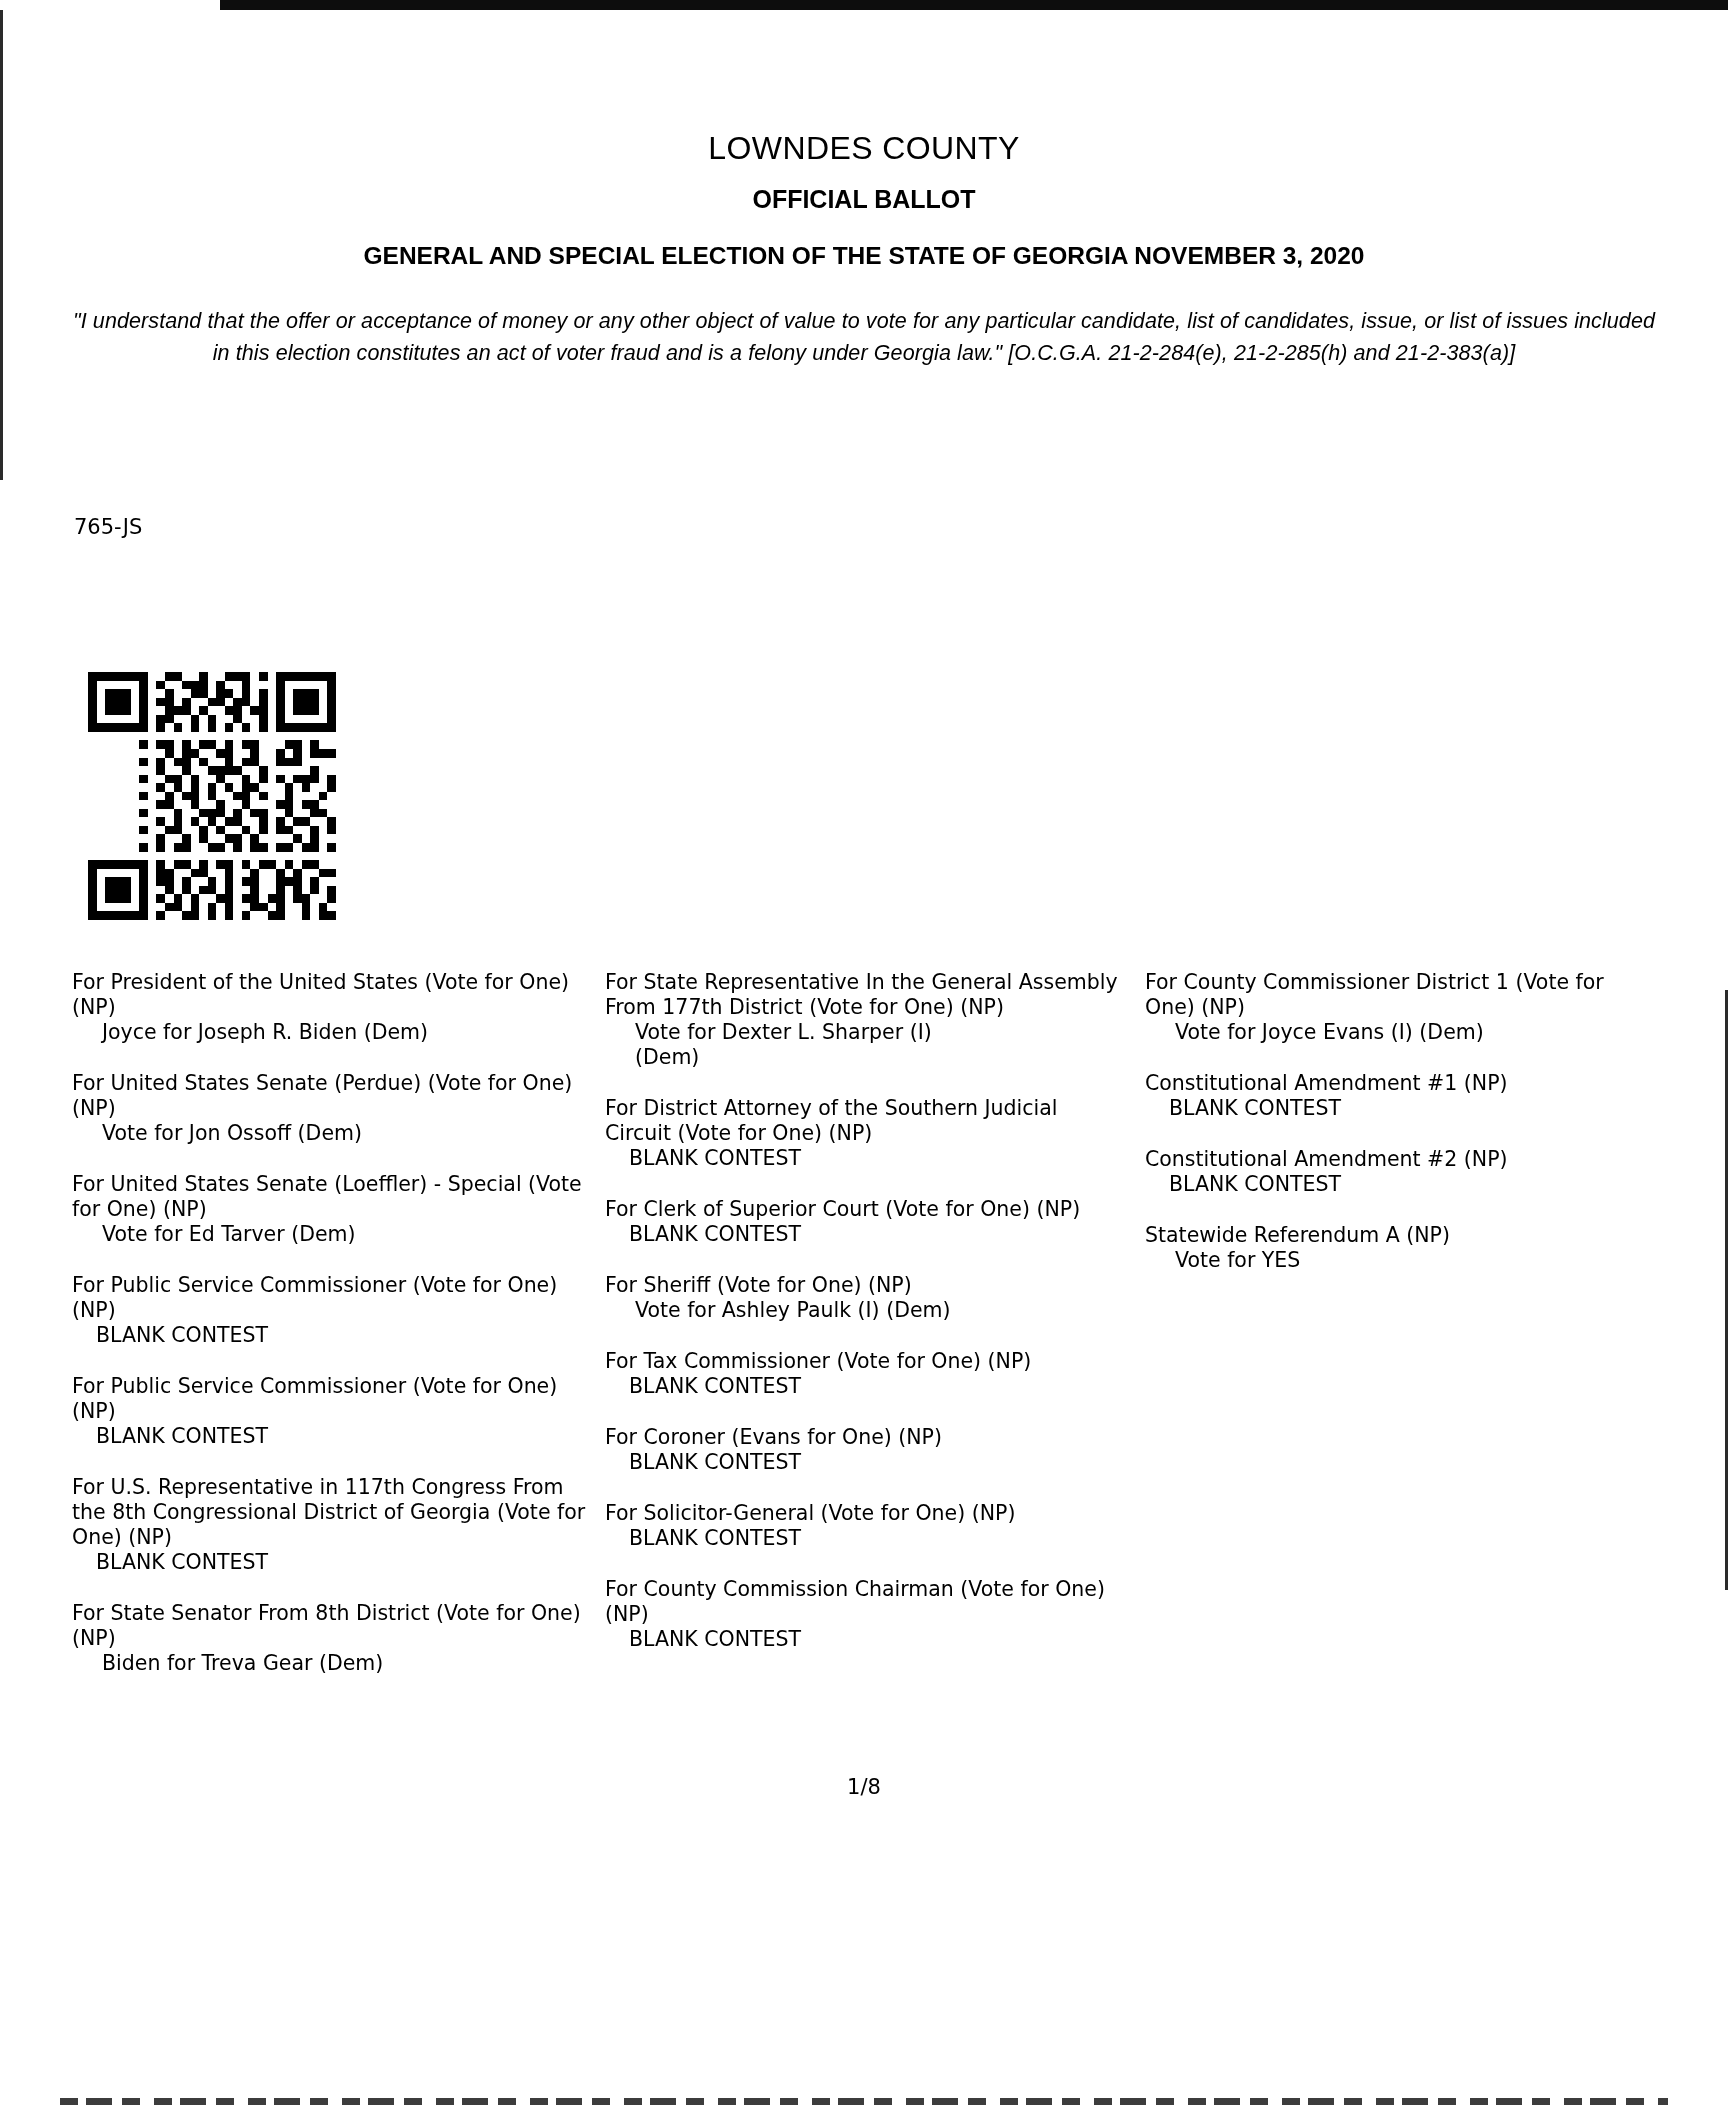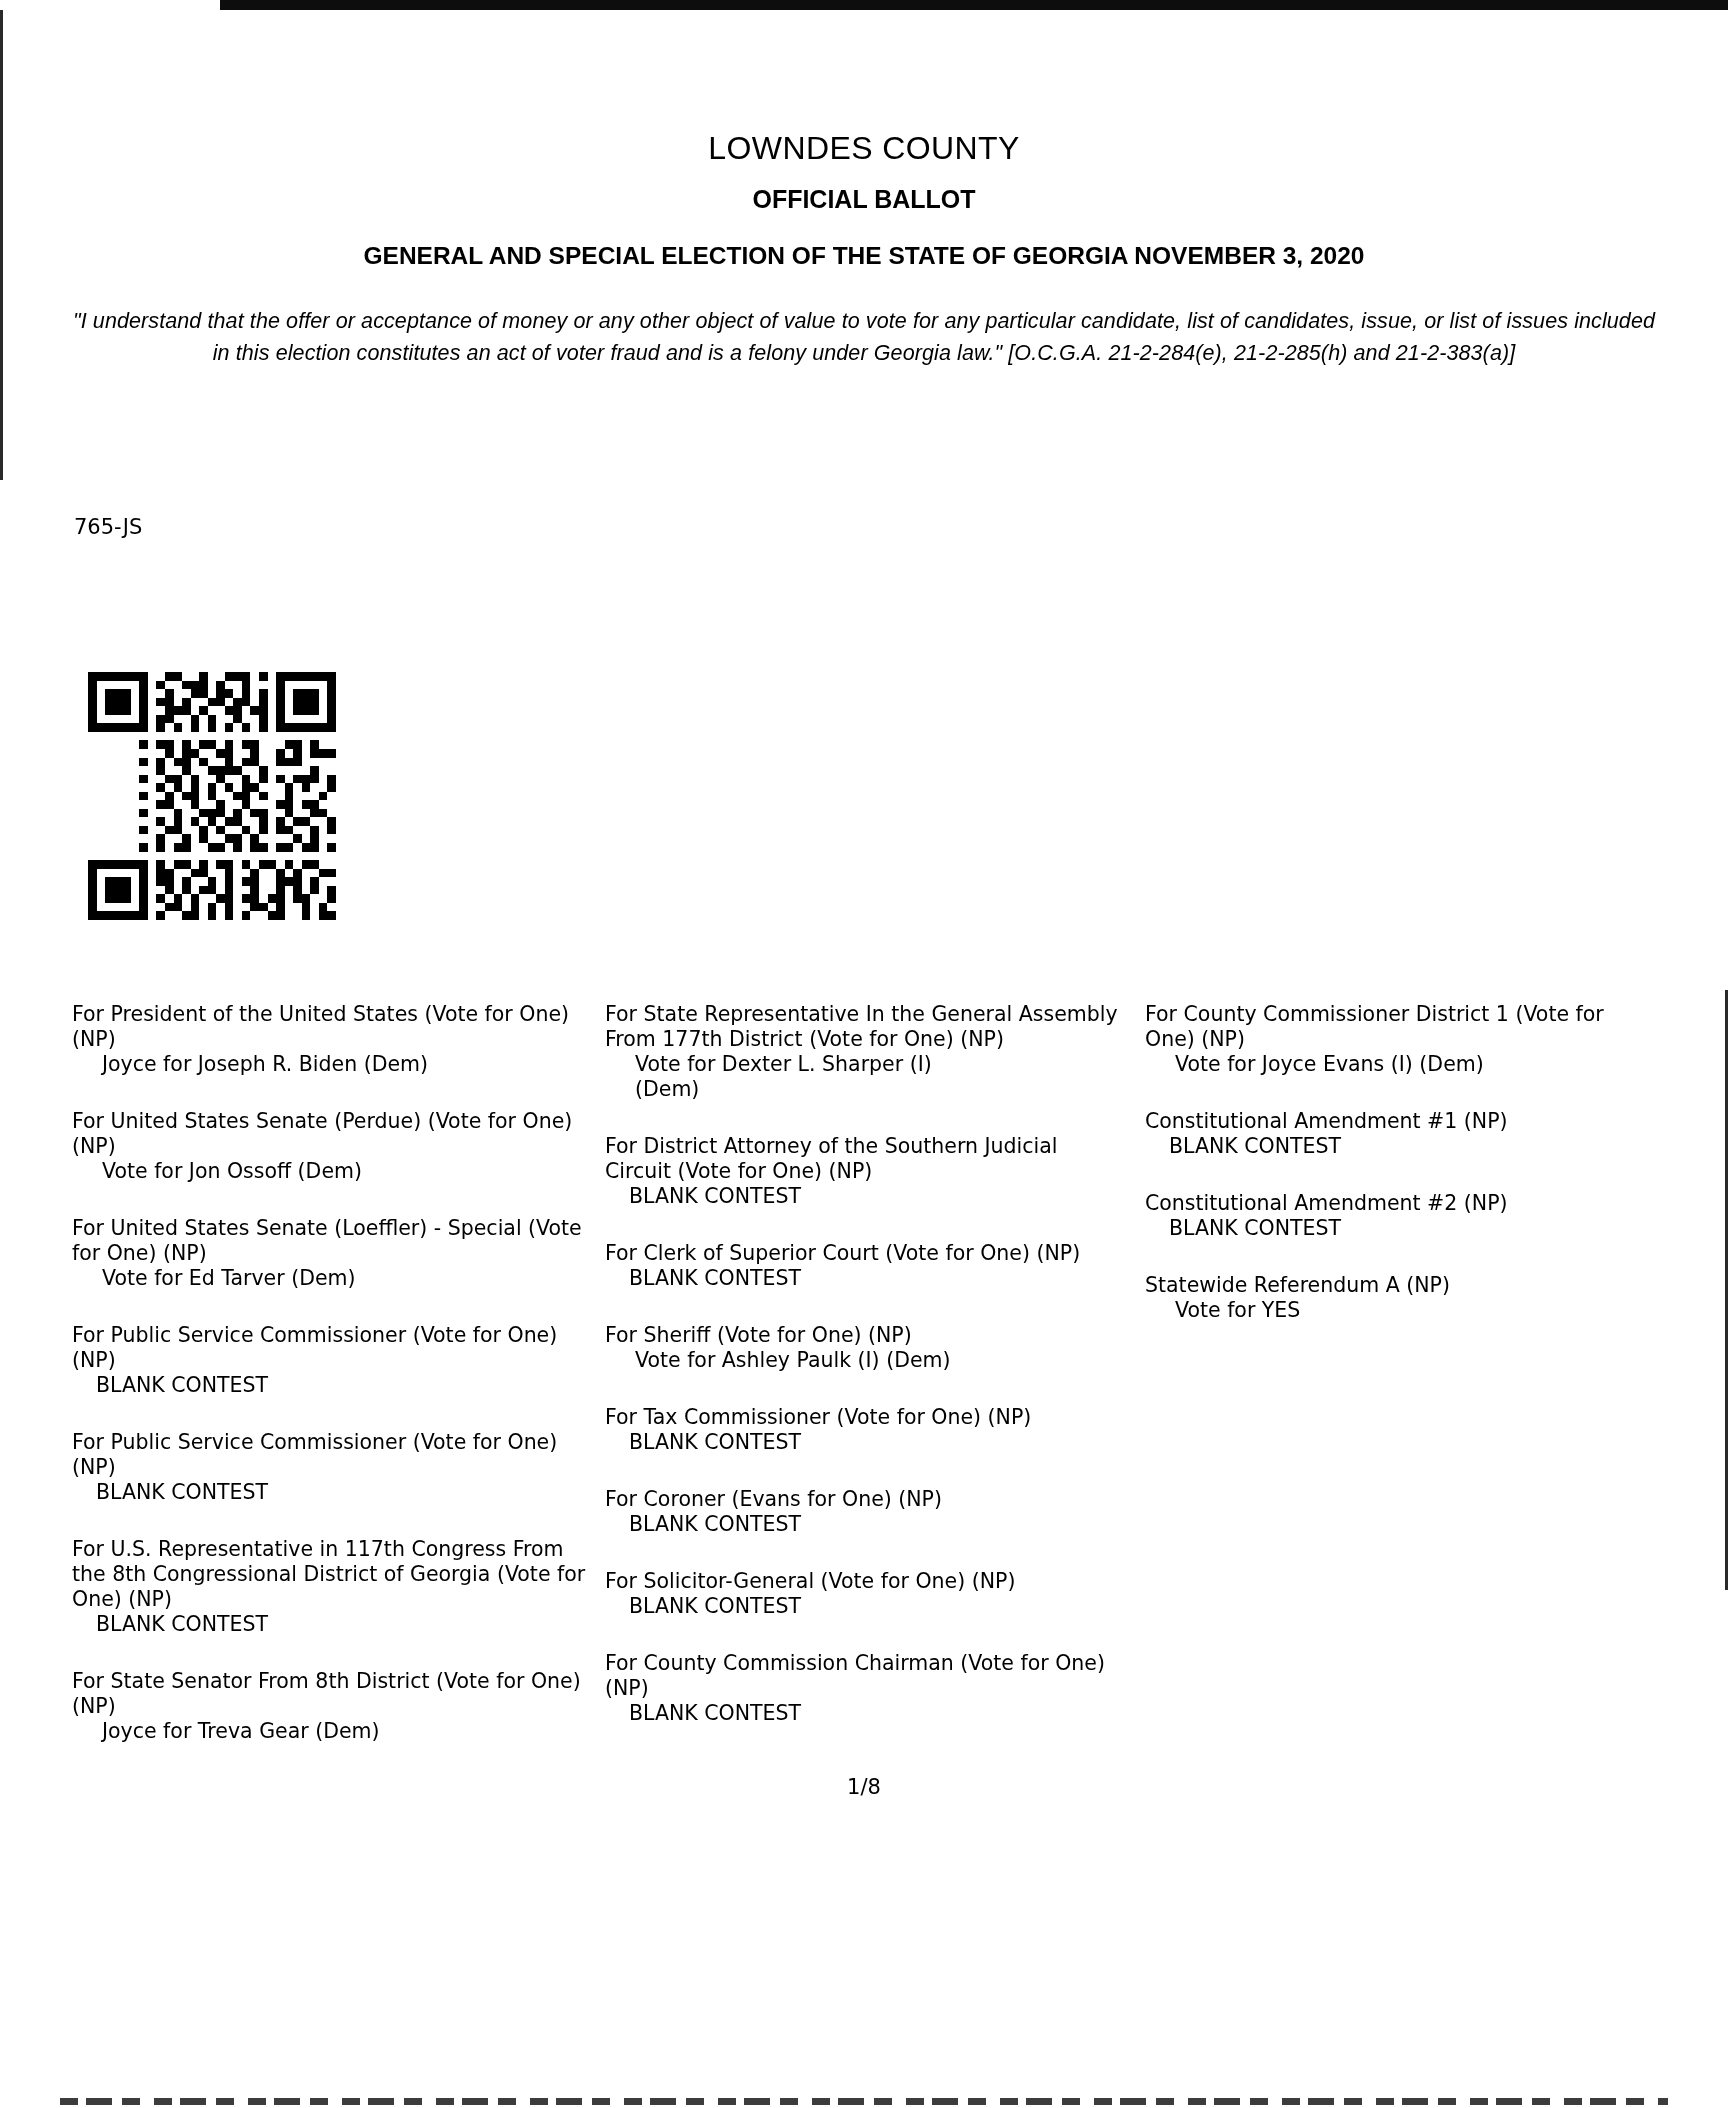--- a/index.html
+++ b/index.html
@@ -126,21 +126,21 @@
     top: 970px;
     left: 72px;
     width: 1600px;
     display: flex;
     gap: 0;
   }
   .col { width: 533px; padding-right: 18px; box-sizing: border-box; }
   .col:nth-child(2) { width: 540px; }
   .col:nth-child(3) { width: 520px; }
 
-  .contest { margin-bottom: 26px; margin-top: 32px; }
+  .contest { margin-bottom: 26px; }
   .contest-title {
     font-family: "DejaVu Sans", sans-serif;
     font-size: 20.5px;
     line-height: 1.22;
     white-space: pre-line;
   }
   .contest-choice {
     font-family: "DejaVu Sans", sans-serif;
     font-size: 20.5px;
     line-height: 1.22;
@@ -404,21 +404,21 @@
       <div class="contest">
         <div class="contest-title">For Public Service Commissioner  (Vote for One) (NP)</div>
         <div class="blank">BLANK CONTEST</div>
       </div>
       <div class="contest">
         <div class="contest-title">For U.S. Representative in 117th Congress From the 8th Congressional District of Georgia (Vote for One) (NP)</div>
         <div class="blank">BLANK CONTEST</div>
       </div>
       <div class="contest">
         <div class="contest-title">For State Senator From 8th District  (Vote for One) (NP)</div>
-        <div class="contest-choice">Joyce for Treva Gear (Dem)</div>
+        <div class="contest-choice">Biden for Treva Gear (Dem)</div>
       </div>
     </div>
 
     <div class="col">
       <div class="contest">
         <div class="contest-title">For State Representative In the General Assembly From 177th District (Vote for One) (NP)</div>
         <div class="contest-choice">Vote for Dexter L. Sharper (I)
   (Dem)</div>
       </div>
       <div class="contest">

